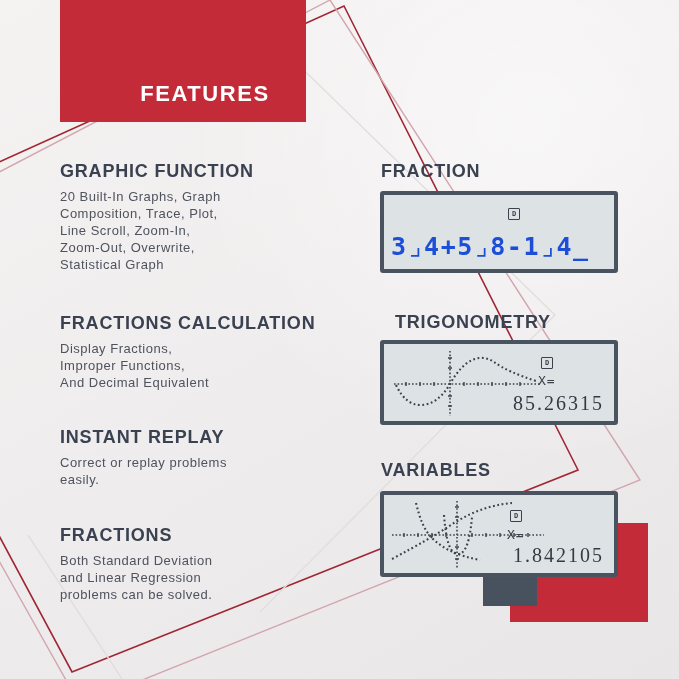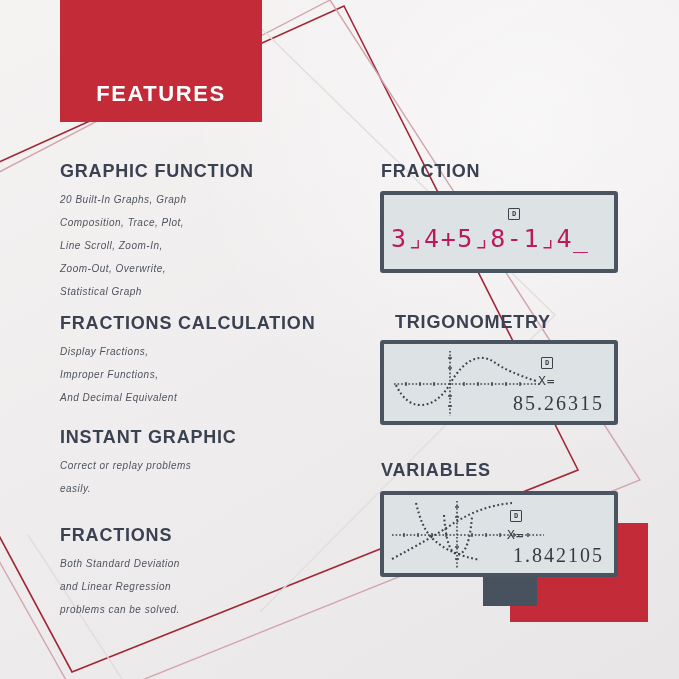--- a/index.html
+++ b/index.html
@@ -8,35 +8,35 @@
     background:
       radial-gradient(circle at 78% 18%, rgba(255,255,255,.55), rgba(255,255,255,0) 45%),
       linear-gradient(150deg,#f5f2f2 0%,#f0edee 45%,#e9e6e7 100%);
     font-family:"Liberation Sans", sans-serif;
   }
   svg.deco{position:absolute;left:0;top:0;z-index:1;}
   
   .banner{
     position:absolute; left:60px; top:0; width:202px; height:122px;
     background:#c32b38; z-index:3;
-    display:flex; align-items:flex-end; justify-content:center;
+    display:flex; align-items:flex-end; justify-content:center;padding-left:44px;
   }
   .banner span{
     color:#ffffff; font-weight:700; font-size:22px; letter-spacing:1.6px;
     padding-bottom:15px;
   }
   
   .feature{position:absolute; left:60px; width:300px; z-index:3;}
   .feature h2{
     margin:0; font-size:18px; font-weight:700; letter-spacing:.8px;
     color:#3a4150; line-height:22px;
   }
   .feature p{
-    margin:6px 0 0 0; font-size:10px; line-height:23px; letter-spacing:.5px;
-    color:#4e535d; white-space:pre-line;font-style:italic;
+    margin:6px 0 0 0; font-size:13px; line-height:17px; letter-spacing:.5px;
+    color:#4e535d; white-space:pre-line;
   }
   .sec1{top:160px;} .sec2{top:312px;} .sec3{top:426px;} .sec4{top:524px;}
   
   .rhead{
     position:absolute; left:381px; margin:0; z-index:3;
     font-size:18px; font-weight:700; letter-spacing:.8px; color:#3a4150; line-height:22px;
   }
   .rh1{top:160px;} .rh2{top:311px;margin-left:14px;} .rh3{top:459px;}
   
   .lcd{
@@ -61,23 +61,23 @@
     font-size:13px; color:#3c424c; letter-spacing:1px;
   }
   .lcd2 .xlabel{left:154px; top:29px;}
   .lcd3 .xlabel{left:123px; top:32px;}
   .lcd-value{
     position:absolute; right:10px; bottom:6px;
     font-family:Liberation Serif, serif;
     font-size:20px; letter-spacing:2px; color:#343a44;
   }
   .lcd-expr{
-    position:absolute; left:7px; bottom:16px; white-space:nowrap;
+    position:absolute; left:7px; bottom:8px; white-space:nowrap;
     font-family:"DejaVu Sans Mono","DejaVu Sans",monospace;
-    font-size:25px; letter-spacing:1.5px; color:#be185d;
+    font-size:25px; letter-spacing:1.5px; color:#1d4ed8;font-weight:bold;
   }
   
   .red-square{position:absolute; left:510px; top:523px; width:138px; height:99px; background:#c32b38; z-index:2;}
   .slate-block{position:absolute; left:483px; top:572px; width:54px; height:34px; background:#47525e; z-index:2;}
 </style>
 </head>
 <body>
 
 <div class="stage">
 
@@ -103,21 +103,21 @@
 Zoom-Out, Overwrite,
 Statistical Graph</p>
   </div>
   <div class="feature sec2">
     <h2>FRACTIONS CALCULATION</h2>
     <p>Display Fractions,
 Improper Functions,
 And Decimal Equivalent</p>
   </div>
   <div class="feature sec3">
-    <h2>INSTANT GRAPHIC</h2>
+    <h2>INSTANT REPLAY</h2>
     <p>Correct or replay problems
 easily.</p>
   </div>
   <div class="feature sec4">
     <h2>FRACTIONS</h2>
     <p>Both Standard Deviation
 and Linear Regression
 problems can be solved.</p>
   </div>
 

